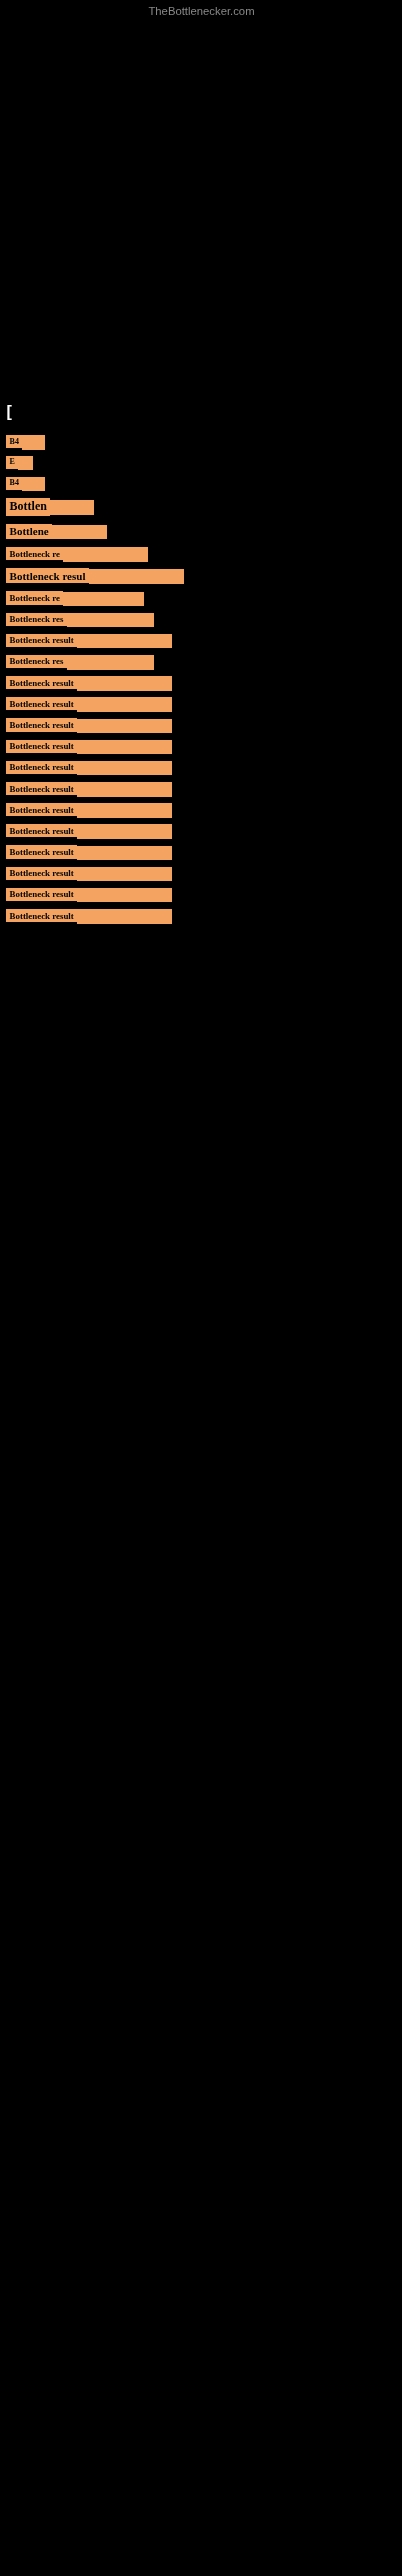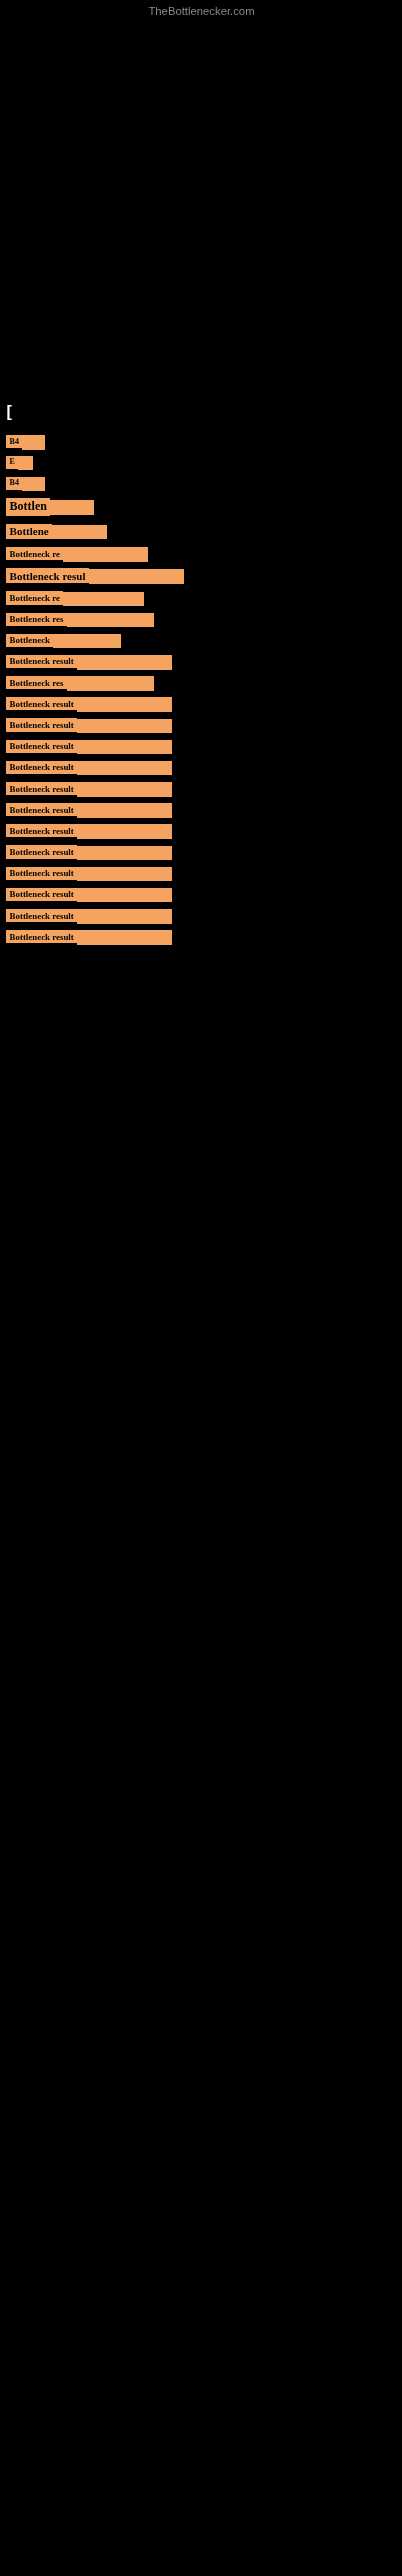--- a/index.html
+++ b/index.html
@@ -204,26 +204,20 @@
       <div class="bottleneck-bar-row">
         <div class="bottleneck-bar"></div>
       </div>
     </div>
     <div class="bottleneck-item item-10">
       <span class="bottleneck-label">Bottleneck res</span>
       <div class="bottleneck-bar-row">
         <div class="bottleneck-bar"></div>
       </div>
     </div>
-    <div class="bottleneck-item item-11">
-      <span class="bottleneck-label">Bottleneck</span>
-      <div class="bottleneck-bar-row">
-        <div class="bottleneck-bar"></div>
-      </div>
-    </div>
     <div class="bottleneck-item item-12">
       <span class="bottleneck-label">Bottleneck result</span>
       <div class="bottleneck-bar-row">
         <div class="bottleneck-bar"></div>
       </div>
     </div>
     <div class="bottleneck-item item-13">
       <span class="bottleneck-label">Bottleneck res</span>
       <div class="bottleneck-bar-row">
         <div class="bottleneck-bar"></div>

